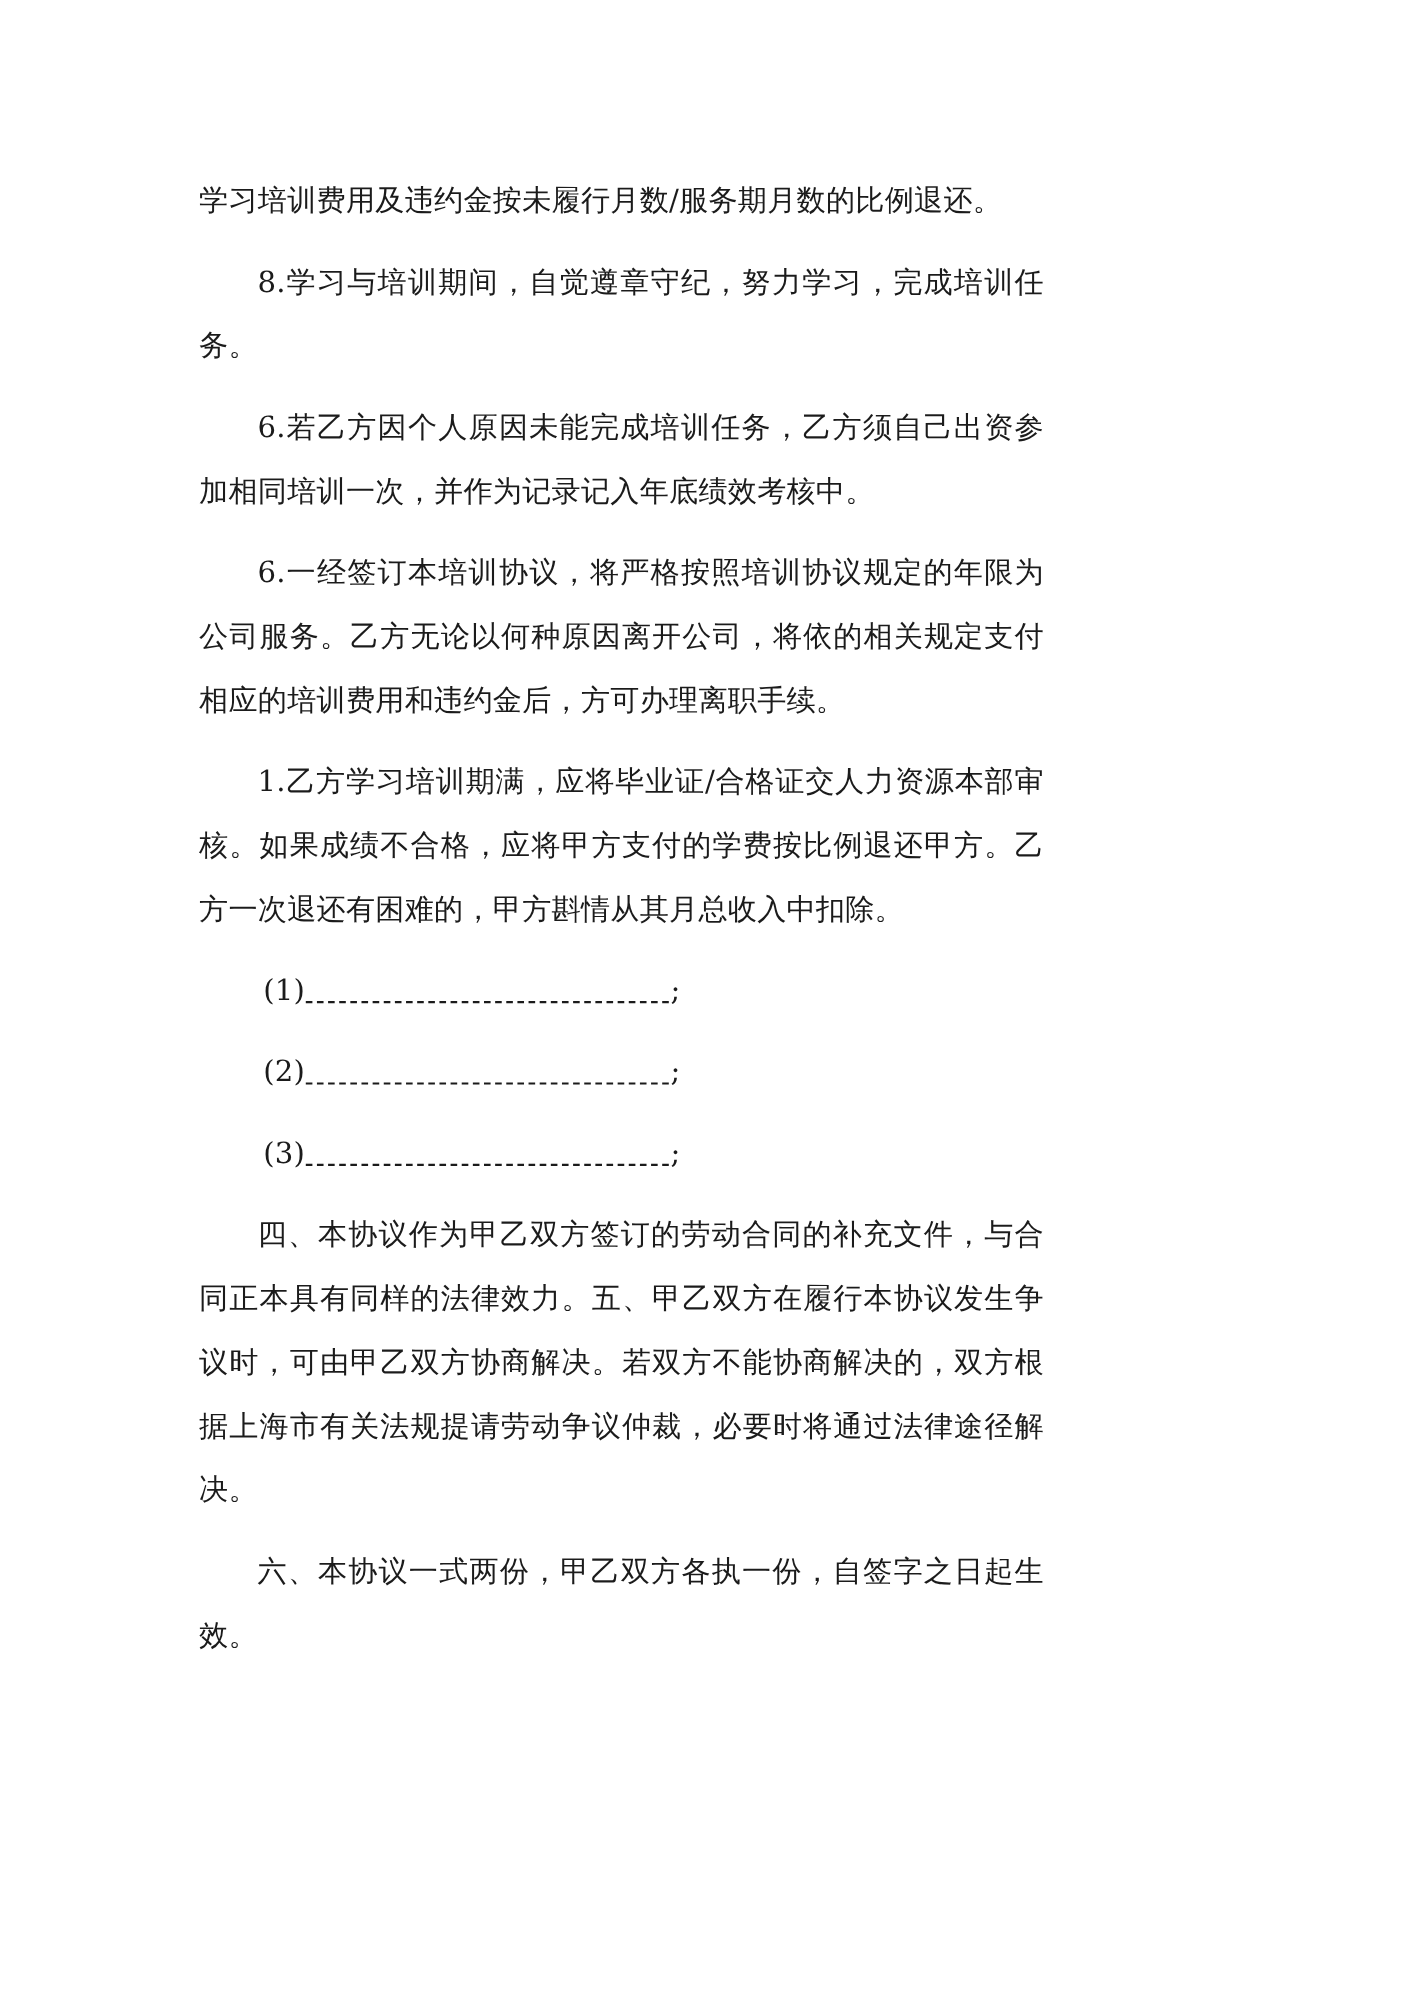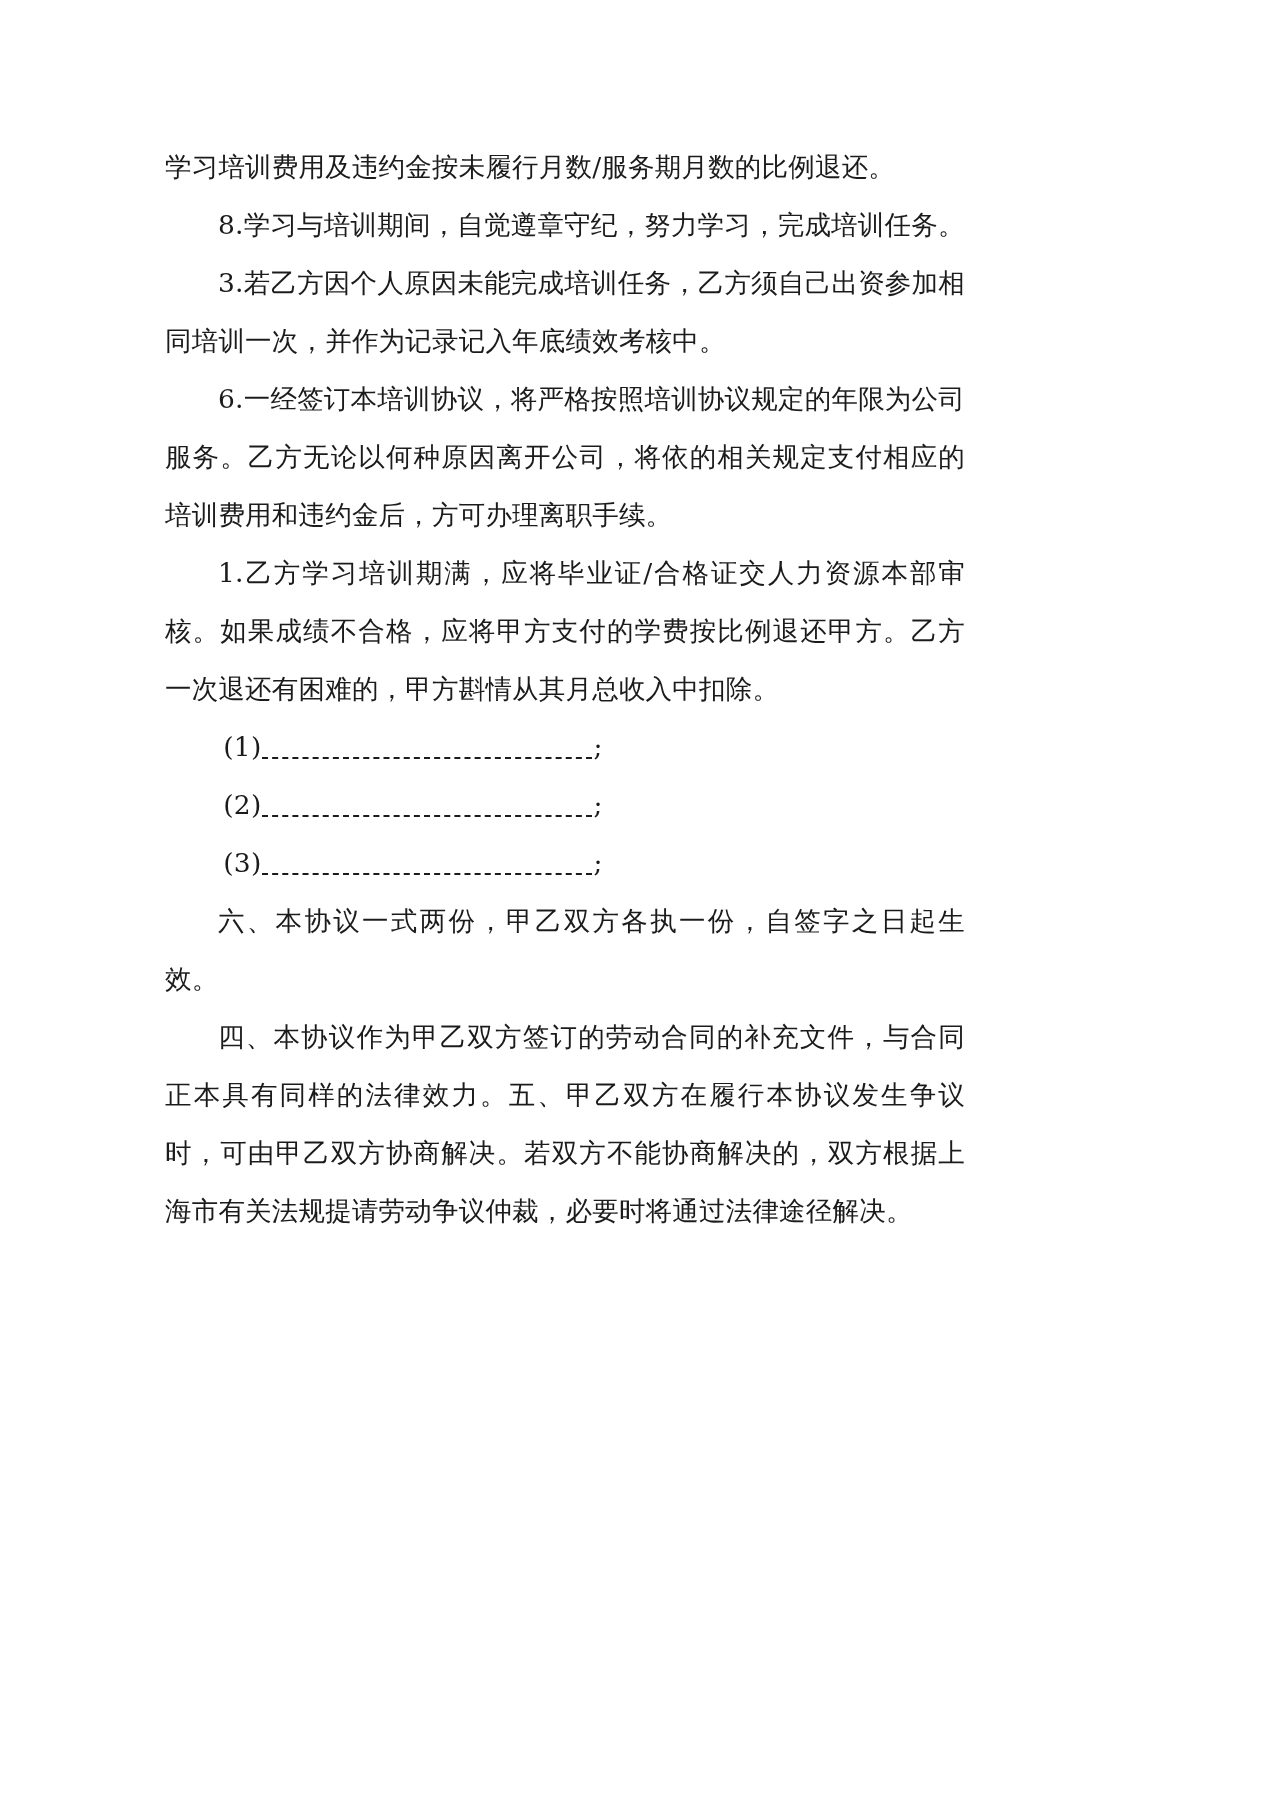--- a/index.html
+++ b/index.html
@@ -17,21 +17,21 @@
     background: #ffffff;
     overflow: hidden;
   }
   .doc-body {
     position: absolute;
     left: 165px;
     top: 138px;
     width: 800px;
   }
   p.para {
-    margin: 0;
+    margin: 16px;
     padding: 0;
     font-size: 26.5px;
     line-height: 58px;
     color: #1b1b1b;
     text-align: justify;
     text-justify: inter-ideograph;
     letter-spacing: 0.2px;
     word-break: break-all;
     font-family: "DejaVu Serif", "Liberation Serif", serif;
   }
@@ -56,31 +56,31 @@
 <body>
 
 <div class="page">
   <div class="doc-body">
 
     <p class="para">学习培训费用及违约金按未履行月数/服务期月数的比例退还。</p>
 
 
     <p class="para indent">8.学习与培训期间，自觉遵章守纪，努力学习，完成培训任务。</p>
 
-    <p class="para indent">3.若乙方因个人原因未能完成培训任务，乙方须自己出资参加相同培训一次，并作为记录记入年底绩效考核中。</p>
+    <p class="para indent">6.若乙方因个人原因未能完成培训任务，乙方须自己出资参加相同培训一次，并作为记录记入年底绩效考核中。</p>
 
     <p class="para indent">6.一经签订本培训协议，将严格按照培训协议规定的年限为公司服务。乙方无论以何种原因离开公司，将依的相关规定支付相应的培训费用和违约金后，方可办理离职手续。</p>
 
     <p class="para indent">1.乙方学习培训期满，应将毕业证/合格证交人力资源本部审核。如果成绩不合格，应将甲方支付的学费按比例退还甲方。乙方一次退还有困难的，甲方斟情从其月总收入中扣除。</p>
 
 
     <p class="para blankline"><span>(1)</span><span class="blank-rule"></span><span>;</span></p>
 
     <p class="para blankline"><span>(2)</span><span class="blank-rule"></span><span>;</span></p>
 
     <p class="para blankline"><span>(3)</span><span class="blank-rule"></span><span>;</span></p>
 
+    <p class="para indent">四、本协议作为甲乙双方签订的劳动合同的补充文件，与合同正本具有同样的法律效力。五、甲乙双方在履行本协议发生争议时，可由甲乙双方协商解决。若双方不能协商解决的，双方根据上海市有关法规提请劳动争议仲裁，必要时将通过法律途径解决。</p>
+
     <p class="para indent">六、本协议一式两份，甲乙双方各执一份，自签字之日起生效。</p>
-
-    <p class="para indent">四、本协议作为甲乙双方签订的劳动合同的补充文件，与合同正本具有同样的法律效力。五、甲乙双方在履行本协议发生争议时，可由甲乙双方协商解决。若双方不能协商解决的，双方根据上海市有关法规提请劳动争议仲裁，必要时将通过法律途径解决。</p>
 
   </div>
 </div>
 
 </body></html>

